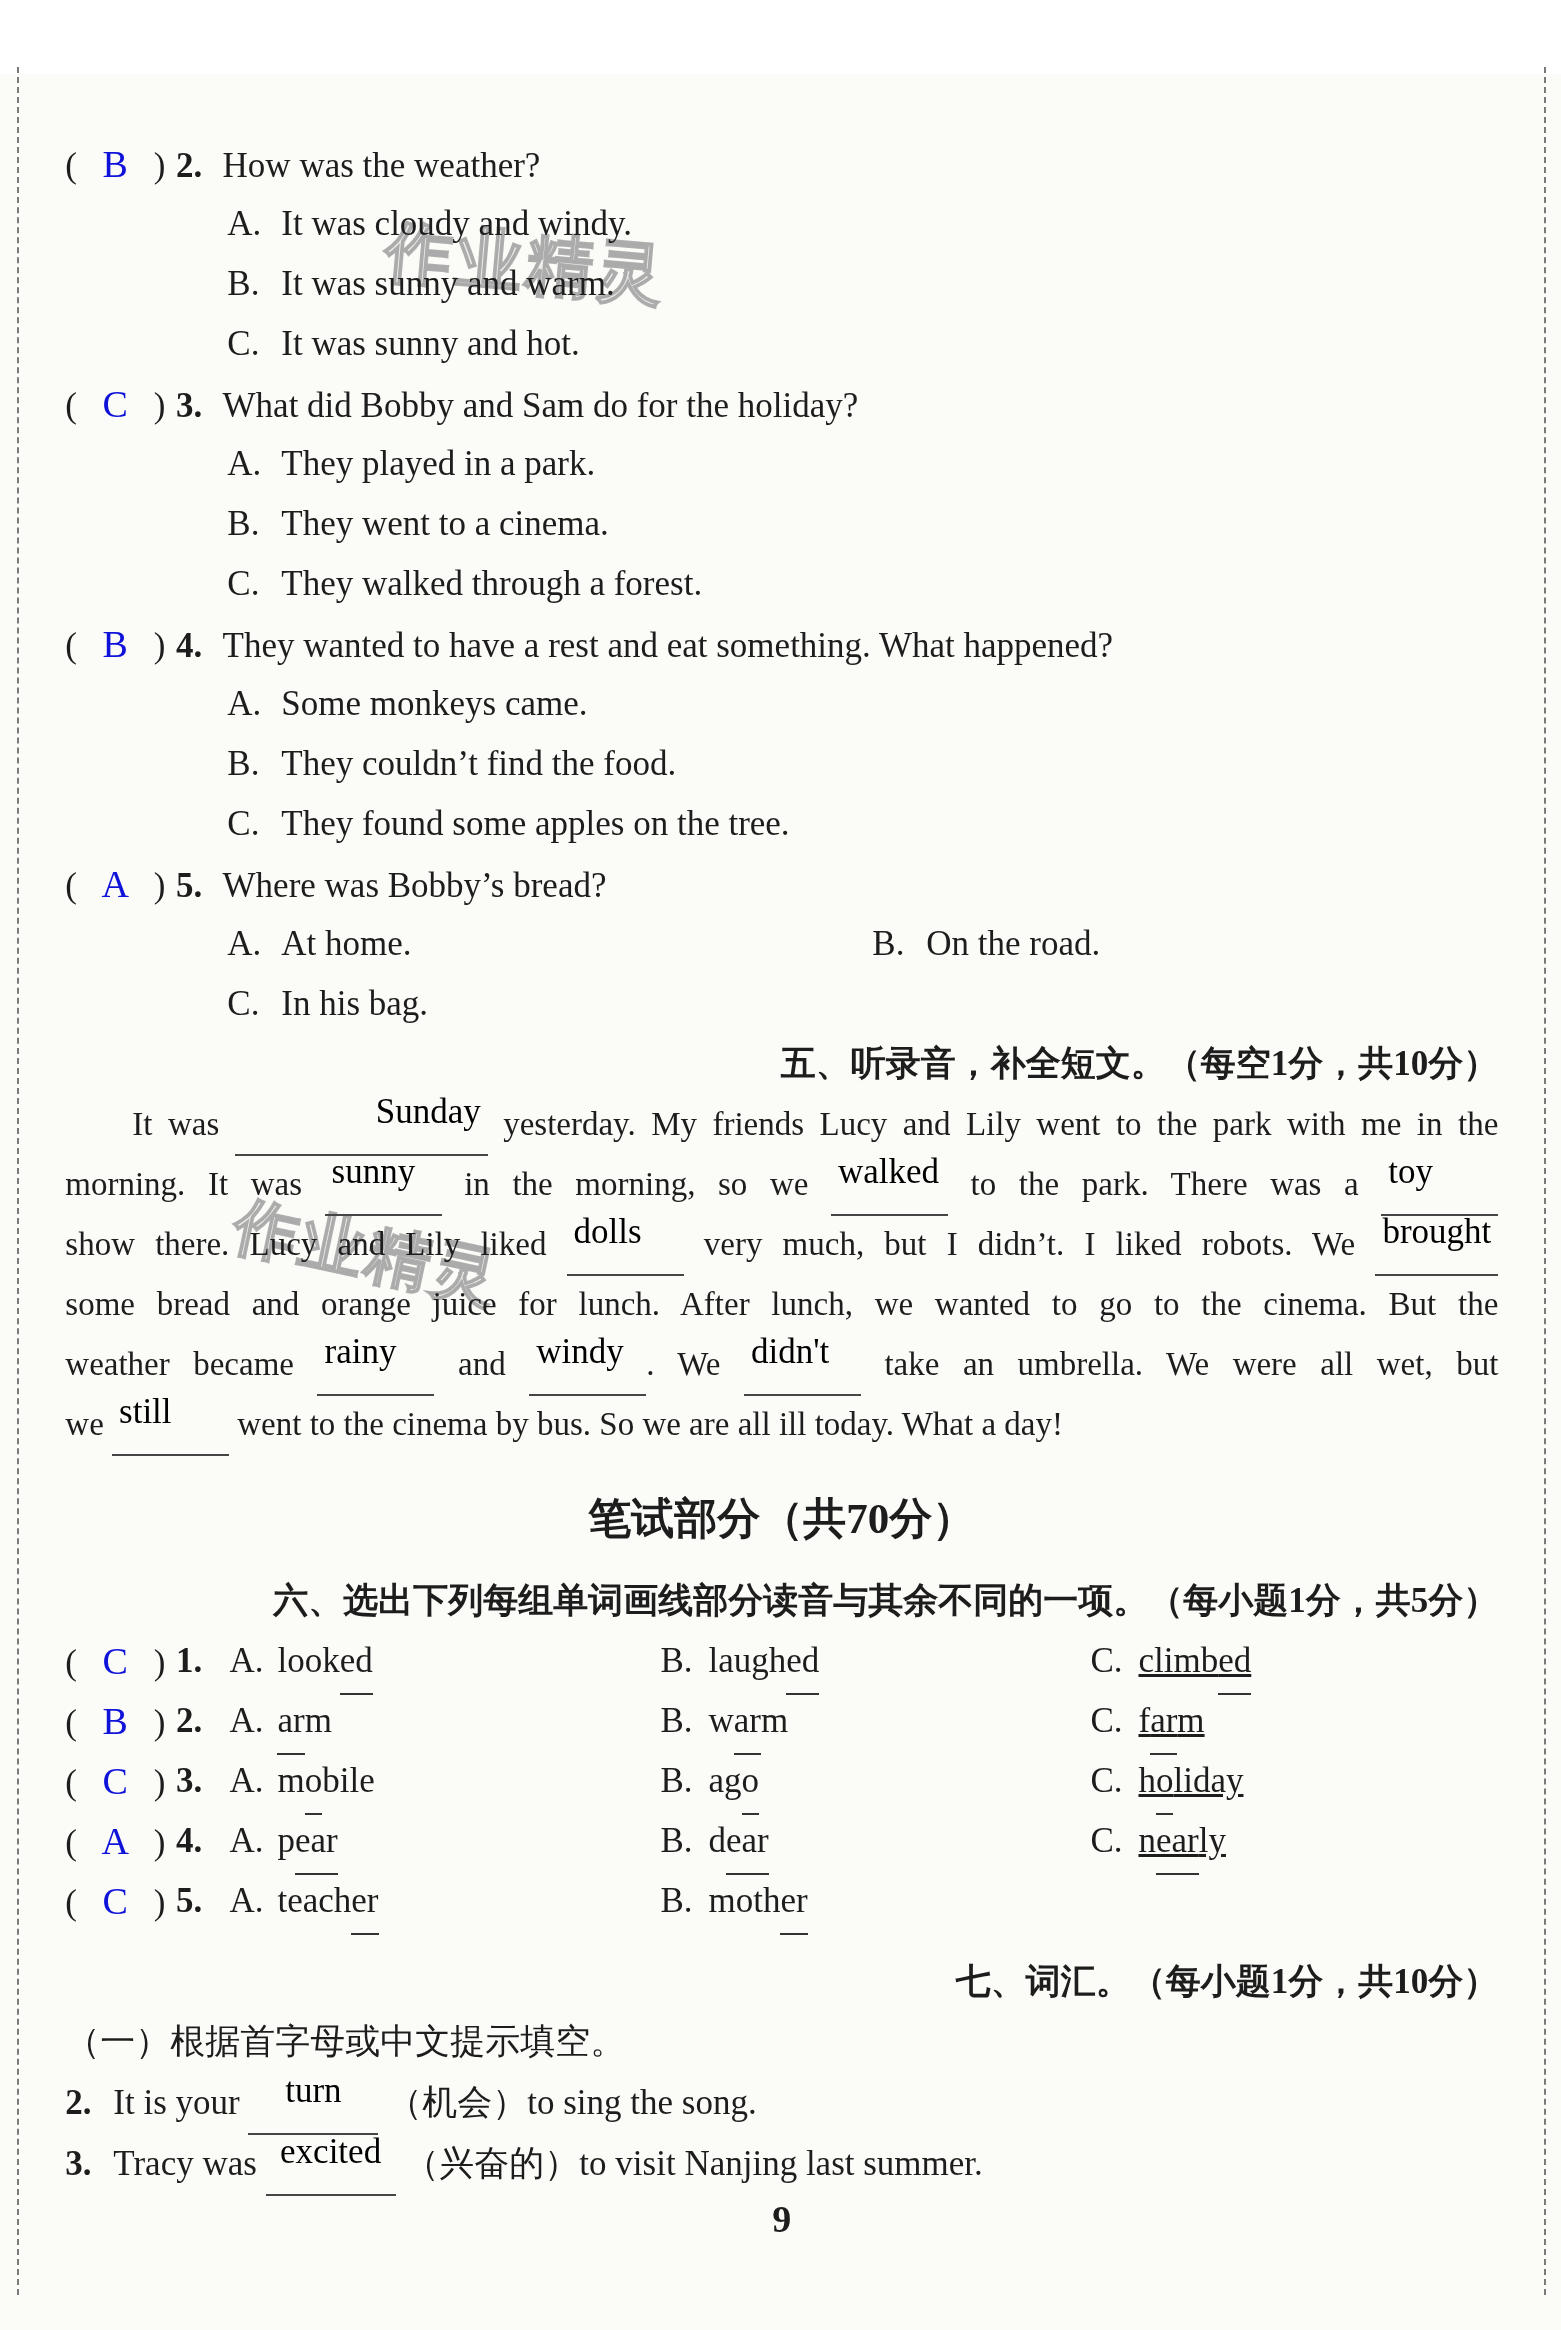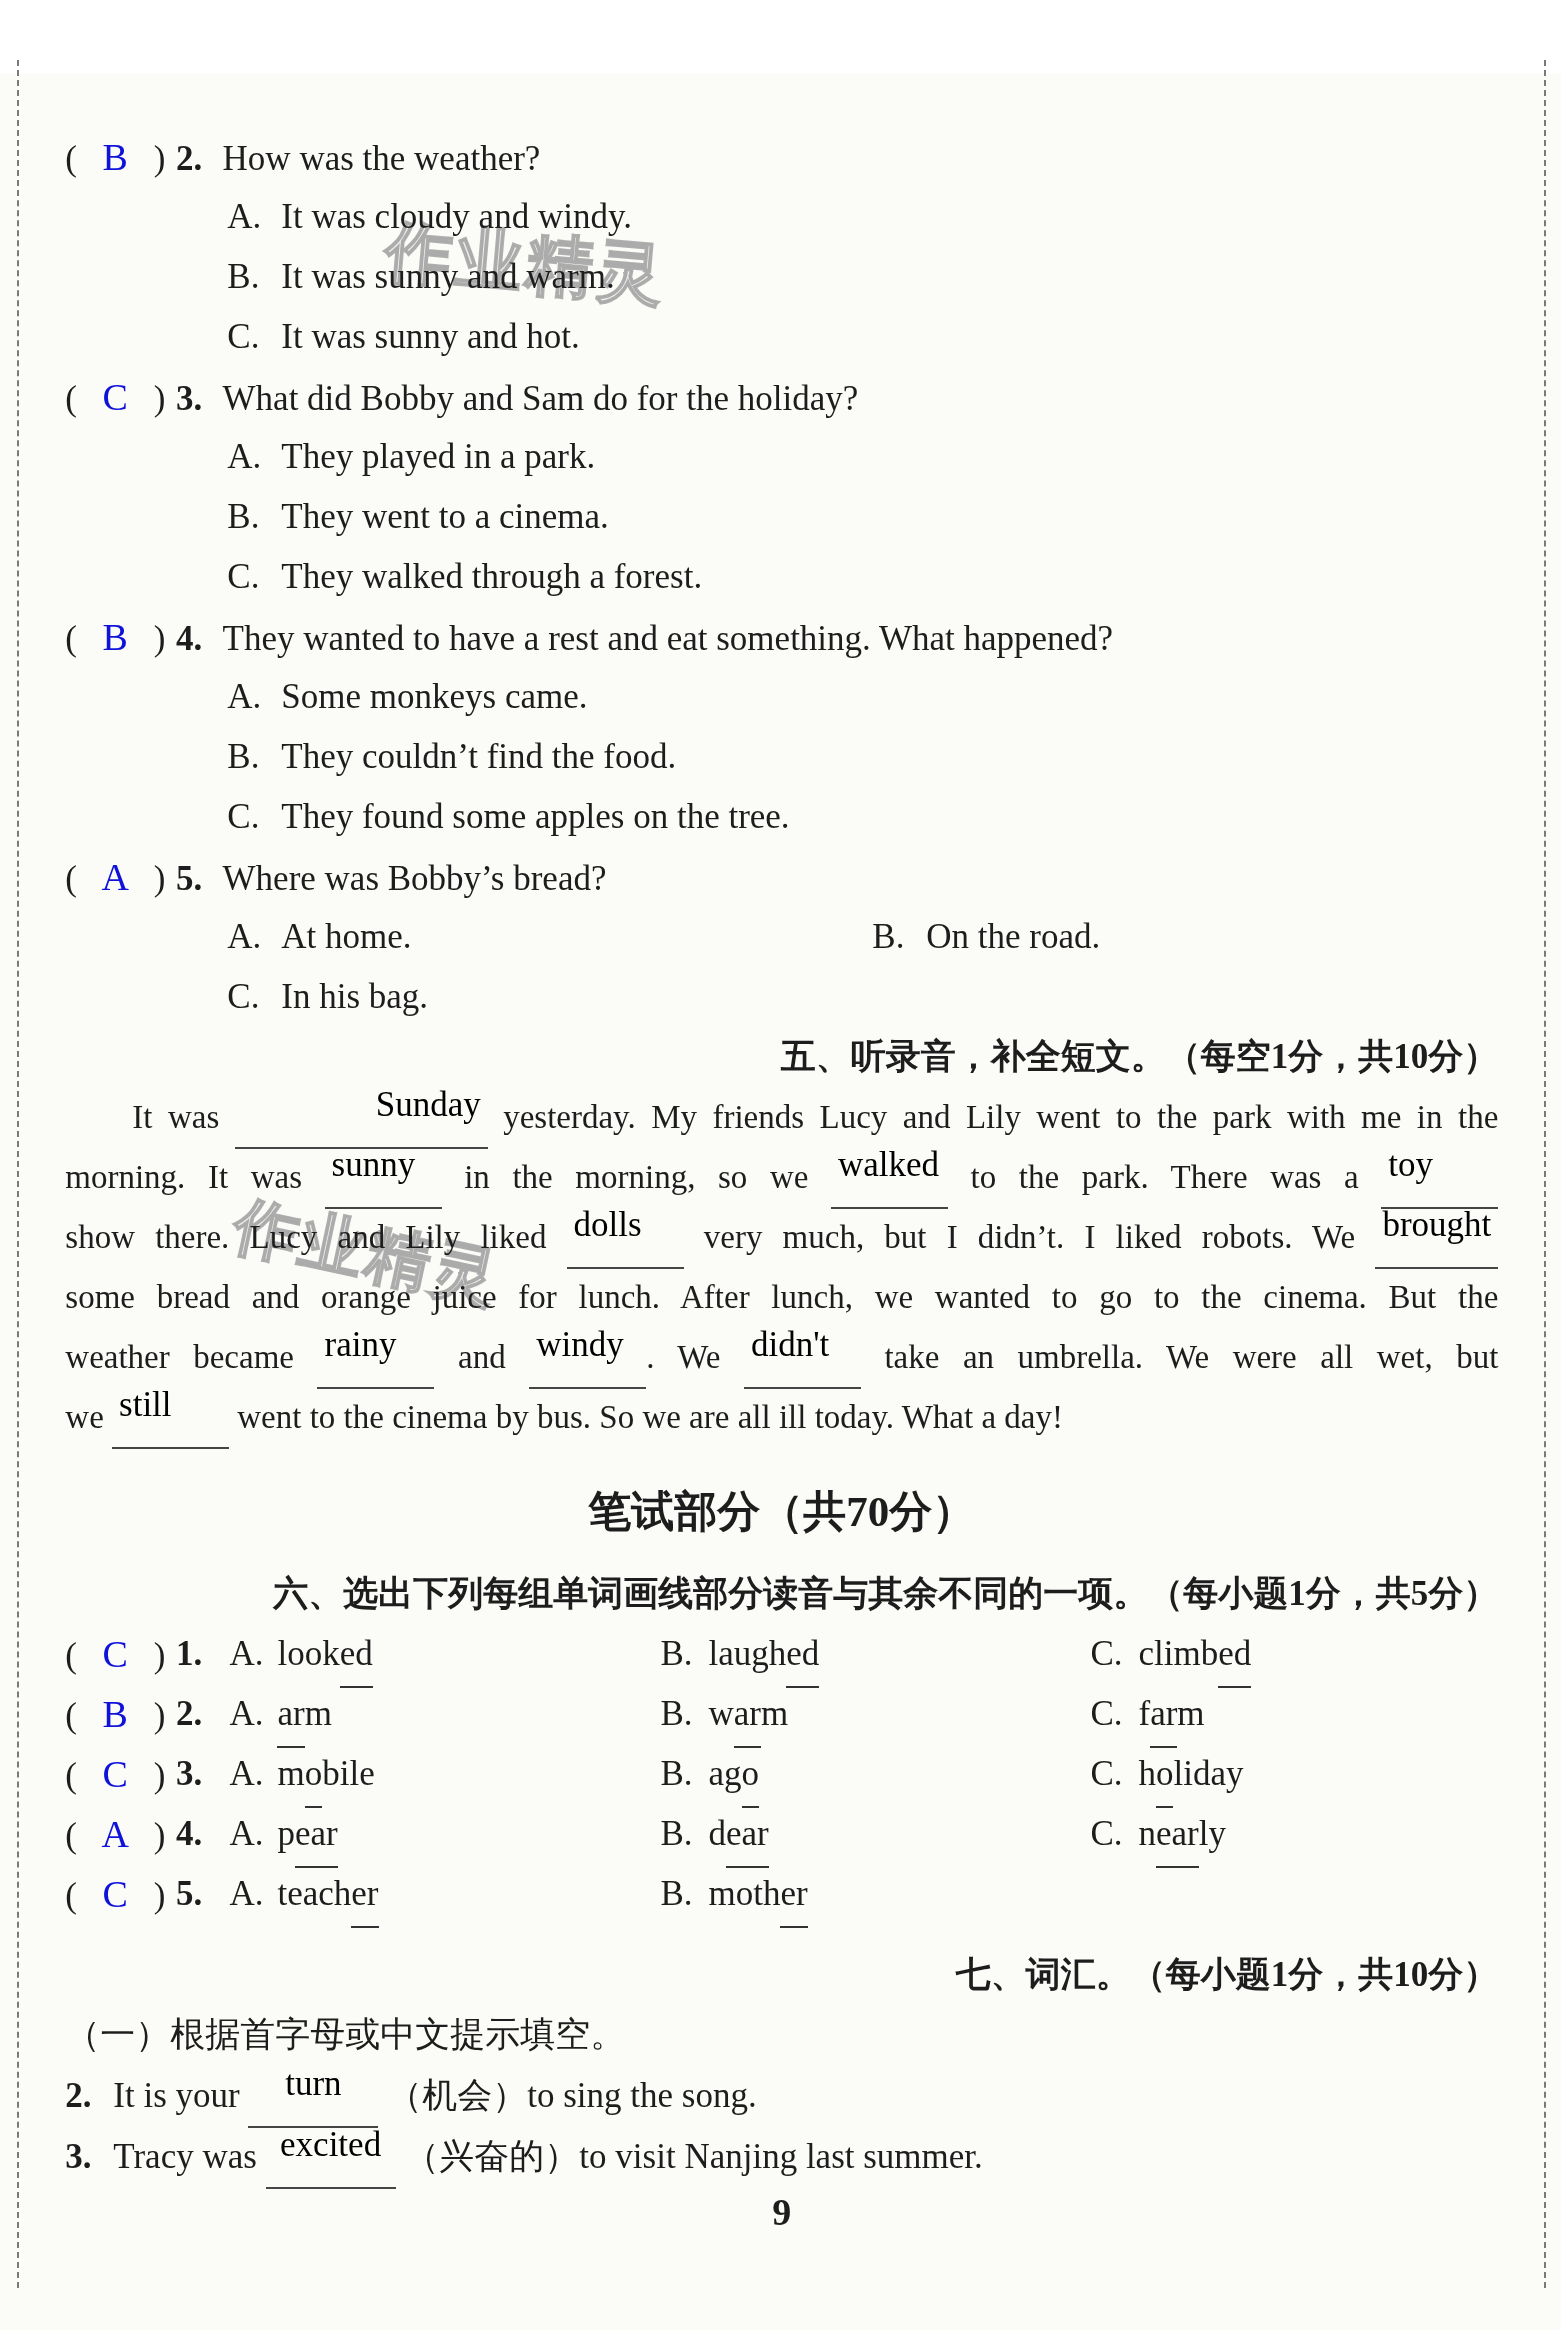--- a/index.html
+++ b/index.html
@@ -4,21 +4,21 @@
 <style>
   html,body{margin:0;padding:0;background:#e8e8e8;}
   .page{
     position:relative;width:1562px;height:2330px;margin:0 auto;
     background:#ffffff;overflow:hidden;
     font-family:"Liberation Serif","DejaVu Serif",serif;
     color:#1d1d1d;
   }
   .scan-tint{position:absolute;left:0;top:74px;right:0;bottom:0;background:#fbfbf8;}
   .sheet{
-    position:absolute;left:17.3px;top:60px;width:1529px;height:2228px;
+    position:absolute;left:17.3px;top:67px;width:1529px;height:2228px;
     box-sizing:border-box;
     border-left:2.6px dashed #7a7a7a;border-right:2.6px dashed #7a7a7a;
     padding:67px 46px 0 46px;
   }
   .line{height:60px;line-height:60px;font-size:35px;white-space:nowrap;position:relative;}
   
   .ansgrp{display:inline-block;width:102px;vertical-align:baseline;}
   .ansgrp .po{display:inline-block;width:26px;text-align:left;}
   .ansgrp .al{display:inline-block;width:48px;text-align:center;color:#0f12d8;font-size:38px;}
   .ansgrp .pc{display:inline-block;width:26px;text-align:right;}
@@ -36,21 +36,21 @@
   
   .pline{height:60px;line-height:60px;font-size:33px;text-align:justify;text-align-last:justify;}
   .pline.first{text-indent:67px;}
   .pline.last{text-align:justify;text-align-last:left;}
   .blank{display:inline-block;min-width:117px;border-bottom:2.6px solid #454545;text-align:center;vertical-align:baseline;}
   .blank .ans{display:inline-block;transform:translateY(-12px);color:#000000;font-size:35px;line-height:1;padding:0 7px;}
   
   .row6{display:flex;}
   .col-a{width:431px;margin-left:8.6px;}
   .col-b{width:430px;}
-  .col-c{flex:1;}
+  .col-c{flex:1;text-decoration:underline;}
   .optl{display:inline-block;width:48px;}
   u.up{text-decoration:none;border-bottom:2.6px solid #333;padding-bottom:13px;}
   
   .item{height:61px;line-height:61px;font-size:35px;white-space:nowrap;}
   .item .inum{display:inline-block;width:48px;font-weight:bold;}
   .item .blank{min-width:130px;}
   .pagenum{margin-top:-5.2px;text-align:center;font-size:38px;font-weight:bold;height:60px;line-height:60px;}
   
   .wm{
     position:absolute;font-family:"DejaVu Sans",sans-serif;font-weight:700;

